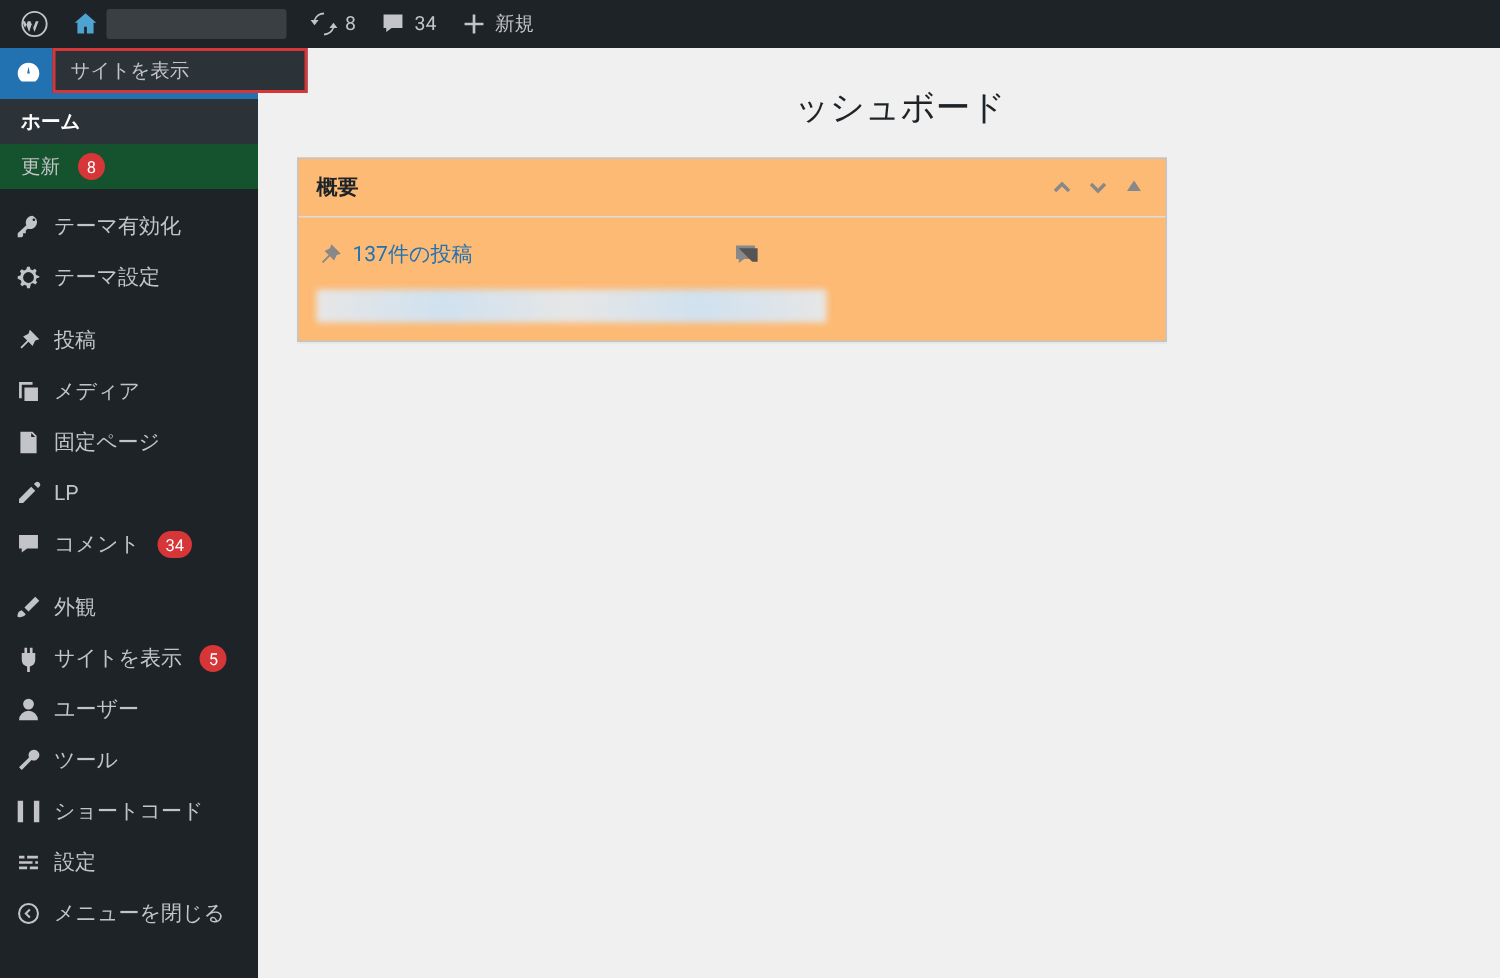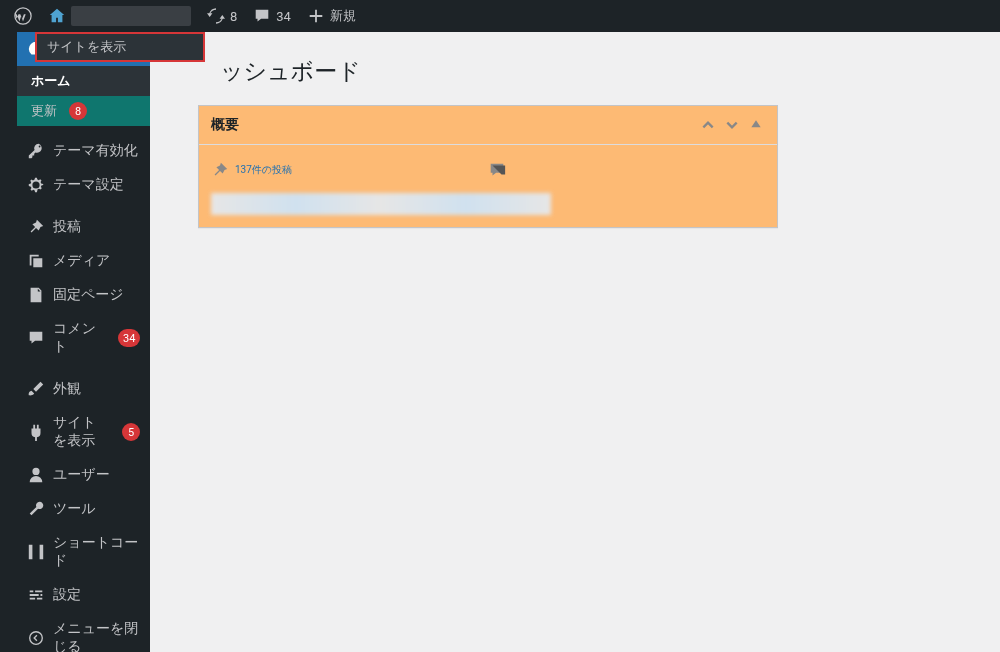--- a/index.html
+++ b/index.html
@@ -18,64 +18,64 @@
 
   
   .site-dropdown {
     position: absolute; top: 32px; left: 35px; width: 170px; height: 30px;
     background: #2c3338; color: #c3c4c7; border: 2px solid #d63638;
     display: flex; align-items: center; padding: 0 10px; font-size: 13px; z-index: 200;
   }
 
   
   .sidebar {
-    position: absolute; top: 32px; left: 0; bottom: 0; width: 150px;
-    background: #1d2327; color: #c3c4c7; font-size: 14px; padding-left: 17px;
+    position: absolute; top: 32px; left: 0; bottom: 0; width: 172px;
+    background: #1d2327; color: #c3c4c7; font-size: 14px;
   }
   .sb-item {
     display: flex; align-items: center; padding: 8px 10px; cursor: pointer;
     color: #c3c4c7; gap: 8px; min-height: 34px;
   }
   .sb-item.current { background: #2271b1; color: #fff; }
-  .sb-item.sub { background: #0f766e; padding: 6px 14px; font-size: 13px; min-height: 30px; }
+  .sb-item.sub { background: #14532d; padding: 6px 14px; font-size: 13px; min-height: 30px; }
   .sb-item.sub.current { background: #2c3338; color: #fff; font-weight: 600; }
   .sb-item.sub.current::before { display:none; }
   .sb-item svg { width: 18px; height: 18px; flex-shrink: 0; fill: currentColor; }
   .sb-group-top { display:flex; align-items:center; padding:8px 10px; background:#2271b1; color:#fff; gap:8px; }
   .sb-group-top svg{width:18px;height:18px;fill:currentColor;}
   .badge {
     display: inline-flex; min-width: 18px; height: 18px; border-radius: 9px;
     background: #d63638; color: #fff; font-size: 11px; align-items: center;
     justify-content: center; padding: 0 5px; margin-left: 4px;
   }
   .sb-sep { height: 8px; }
 
   
   .main {
     position: absolute; top: 32px; left: 178px; right: 0; bottom: 0;
-    padding: 20px; overflow: auto;
+    padding: 20px; overflow: auto; text-align: center;
   }
   .page-title { font-size: 23px; font-weight: 400; color: #1d2327; margin: 4px 0 18px 22px; }
 
   .panel {
     background: #fdba74; border: 1px solid #c3c4c7; box-shadow: 0 1px 1px rgba(0,0,0,.04);
     width: 580px;
   }
   .panel-head {
     display: flex; align-items: center; padding: 10px 12px; border-bottom: 1px solid #dcdcde;
     font-size: 14px; font-weight: 600; color: #1d2327;
   }
   .panel-head .spacer { flex: 1; }
   .panel-head .ctrl { width: 18px; height: 18px; color: #888; cursor: pointer; margin-left: 6px; display:flex; align-items:center; justify-content:center;}
   .panel-head .ctrl svg{width:14px;height:14px;stroke:currentColor;fill:none;stroke-width:2;}
   .panel-body { padding: 12px; }
   .stats-row { display: flex; }
   .stats-col { flex: 1; }
   .stat {
-    display: flex; align-items: center; gap: 6px; padding: 4px 0 8px; font-size: 10px;
+    display: flex; align-items: center; gap: 6px; padding: 4px 0 8px; font-size: 14px;
   }
   .stat a { color: #2271b1; text-decoration: none; cursor: pointer; }
   .stat svg { width: 18px; height: 18px; fill: #888; }
   .blur-row {
     margin-top: 6px; height: 22px; width: 340px;
     background: linear-gradient(90deg,#e6e6e6,#d0e1ef,#e6e6e6,#d0e1ef,#e6e6e6);
     filter: blur(2px);
   }
 </style>
 </head>
@@ -155,20 +155,26 @@
     <svg viewBox="0 0 20 20">
         <path d="M3 3h10v2H5v10H3zM7 7h10v10H7zM9 13l2-2 1 1 2-3 2 4v2H9z"></path>
       </svg>
     <span>メディア</span>
   </div>
   <div class="sb-item">
     <svg viewBox="0 0 20 20">
         <path d="M4 2h9l3 3v13H4zM12 3v3h3"></path>
       </svg>
     <span>固定ページ</span>
+  </div>
+  <div class="sb-item">
+    <svg viewBox="0 0 20 20">
+        <path d="M3 14l9-9 3 3-9 9H3zM14 3l3 3 1-1a2 2 0 00-3-3z"></path>
+      </svg>
+    <span>LP</span>
   </div>
   <div class="sb-item">
     <svg viewBox="0 0 20 20">
         <path d="M3 3h14v10H9l-4 3v-3H3z"></path>
       </svg>
     <span>コメント</span>
     <span class="badge">34</span>
   </div>
   <div class="sb-sep"></div>
   <div class="sb-item">

